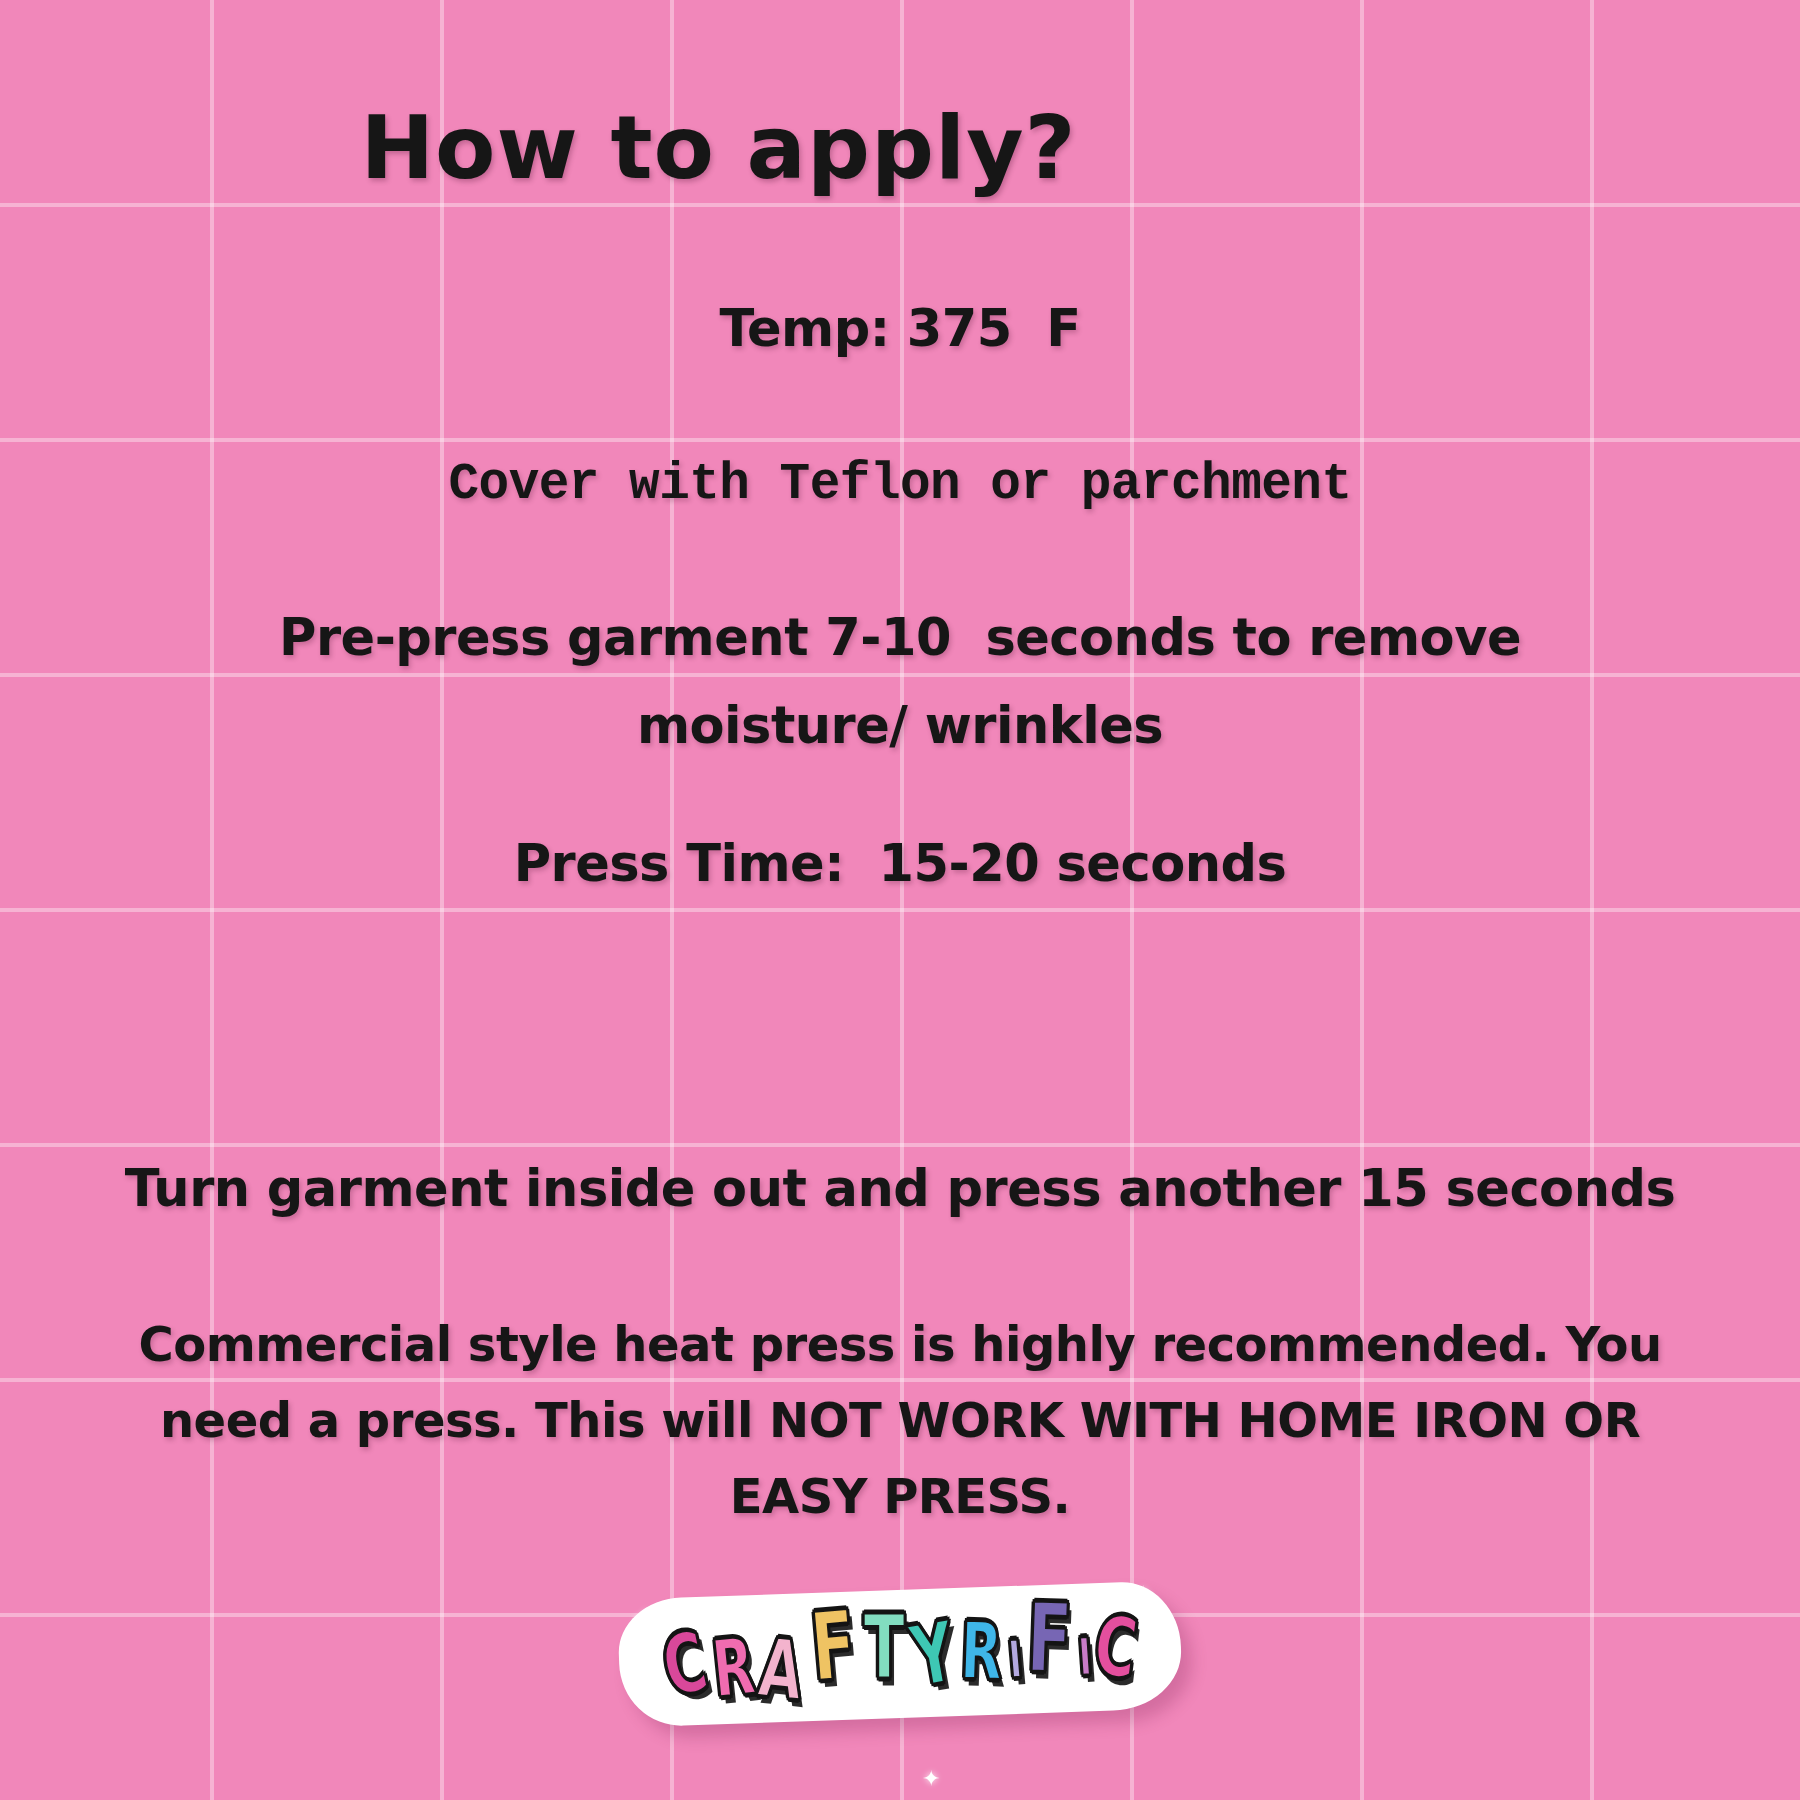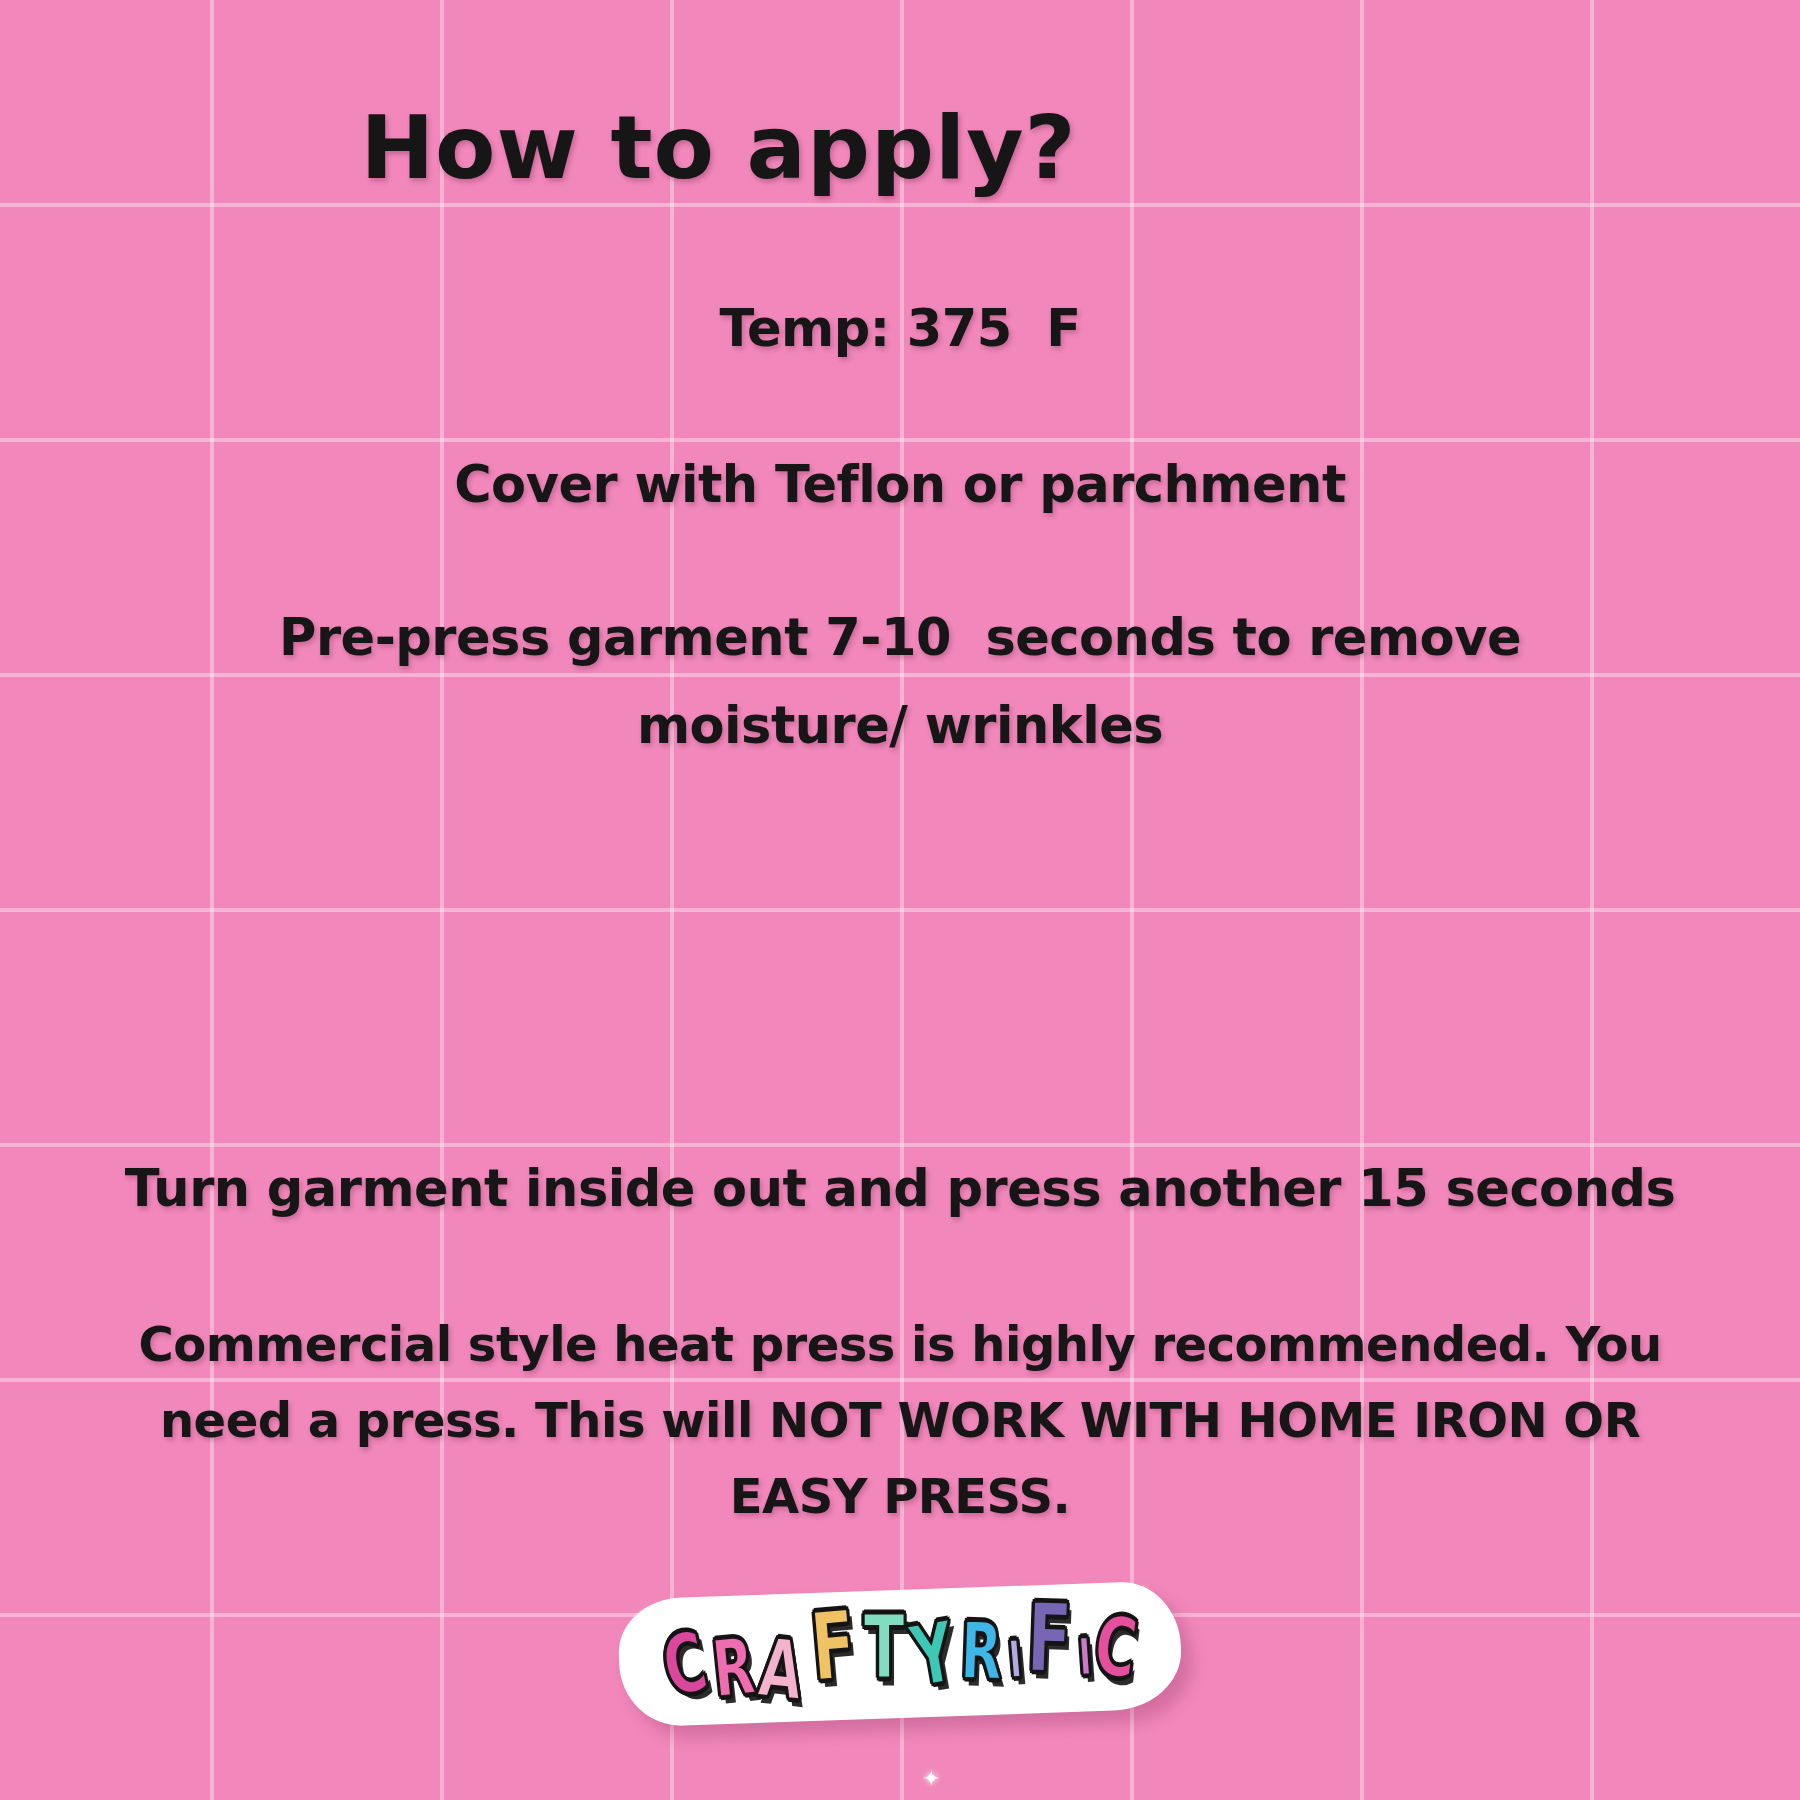--- a/index.html
+++ b/index.html
@@ -22,21 +22,21 @@
     font-size:88px;font-weight:800;color:#161616;letter-spacing:1px;
     white-space:pre;text-shadow:2px 3px 5px rgba(60,0,30,.25);
   }
   .ins{
     position:absolute;left:0;width:1800px;text-align:center;
     font-size:51px;font-weight:700;line-height:66px;color:#161616;
     white-space:pre;letter-spacing:-0.5px;
     text-shadow:2px 3px 5px rgba(60,0,30,.22);
   }
   .i-temp{top:296px;}
-  .i-cover{top:452px;}
+  .i-cover{top:452px;font-family:Liberation Mono, monospace;}
   .i-prepress{top:594px;line-height:88px;}
   .i-press_time{top:831px;}
   .i-pressure{top:991px;}
   .i-turn{top:1156px;}
   .i-commercial{top:1306px;font-size:48px;line-height:76px;}
 
   .logo-wrap{
     position:absolute;top:1576px;left:50%;transform:translateX(-50%);
     width:660px;height:215px;text-align:center;
   }
@@ -66,20 +66,21 @@
 <body>
 
 <div class="poster">
 
   <div class="title">How to apply?</div>
 
   <div class="ins i-temp">Temp: 375  F</div>
   <div class="ins i-cover">Cover with Teflon or parchment</div>
   <div class="ins i-prepress">Pre-press garment 7-10  seconds to remove
 moisture/ wrinkles</div>
+  <div class="ins i-press_time">Press Time:  15-20 seconds</div>
   <div class="ins i-turn">Turn garment inside out and press another 15 seconds</div>
   <div class="ins i-commercial">Commercial style heat press is highly recommended. You
 need a press. This will NOT WORK WITH HOME IRON OR
 EASY PRESS.</div>
 
   <div class="logo-wrap">
     <span class="sparkle sparkle-1">✦</span>
     <span class="sparkle sparkle-2">✦</span>
     <span class="sparkle sparkle-3">✦</span>
     <span class="logo-sticker">

